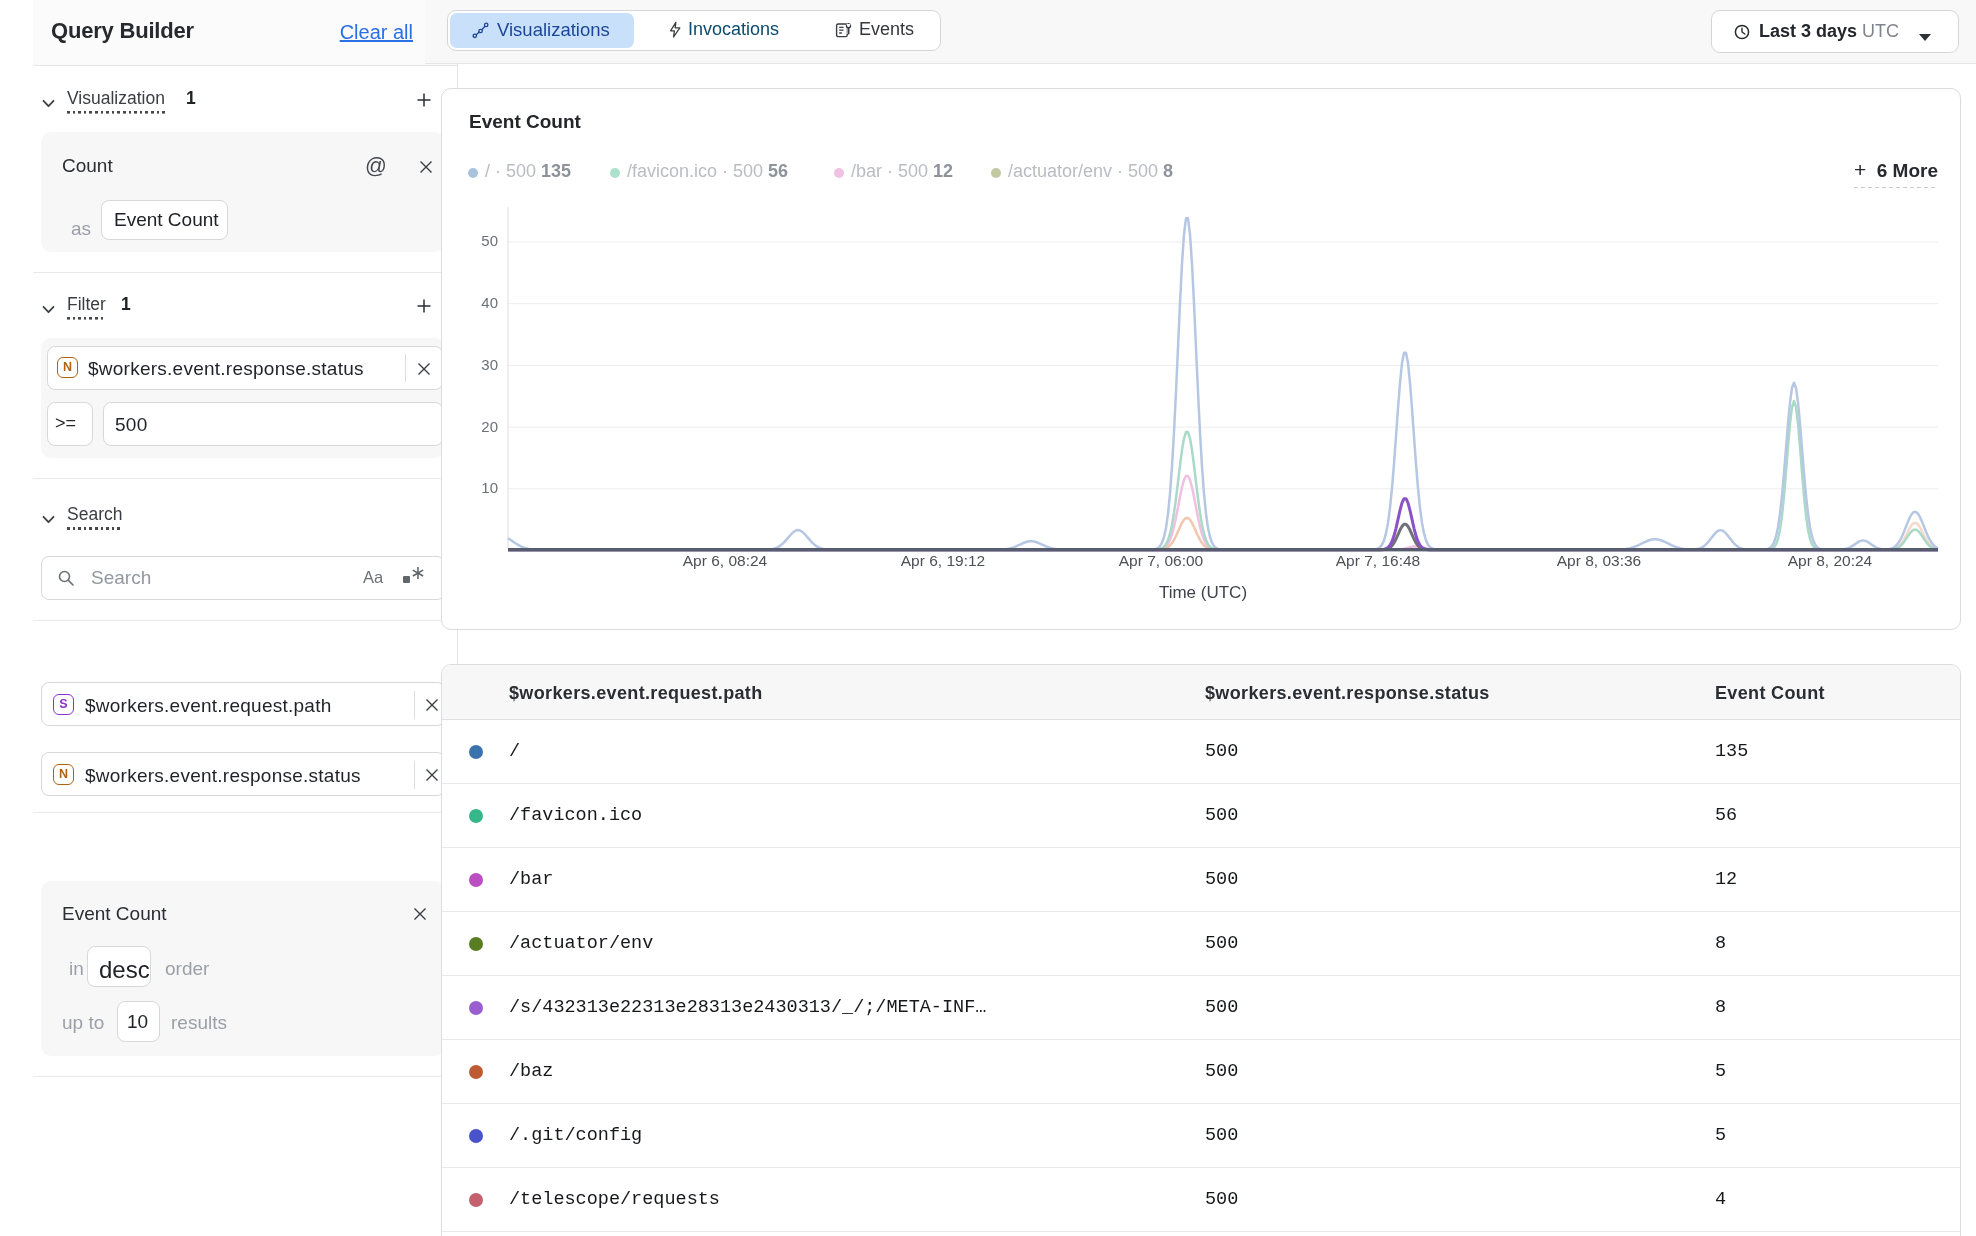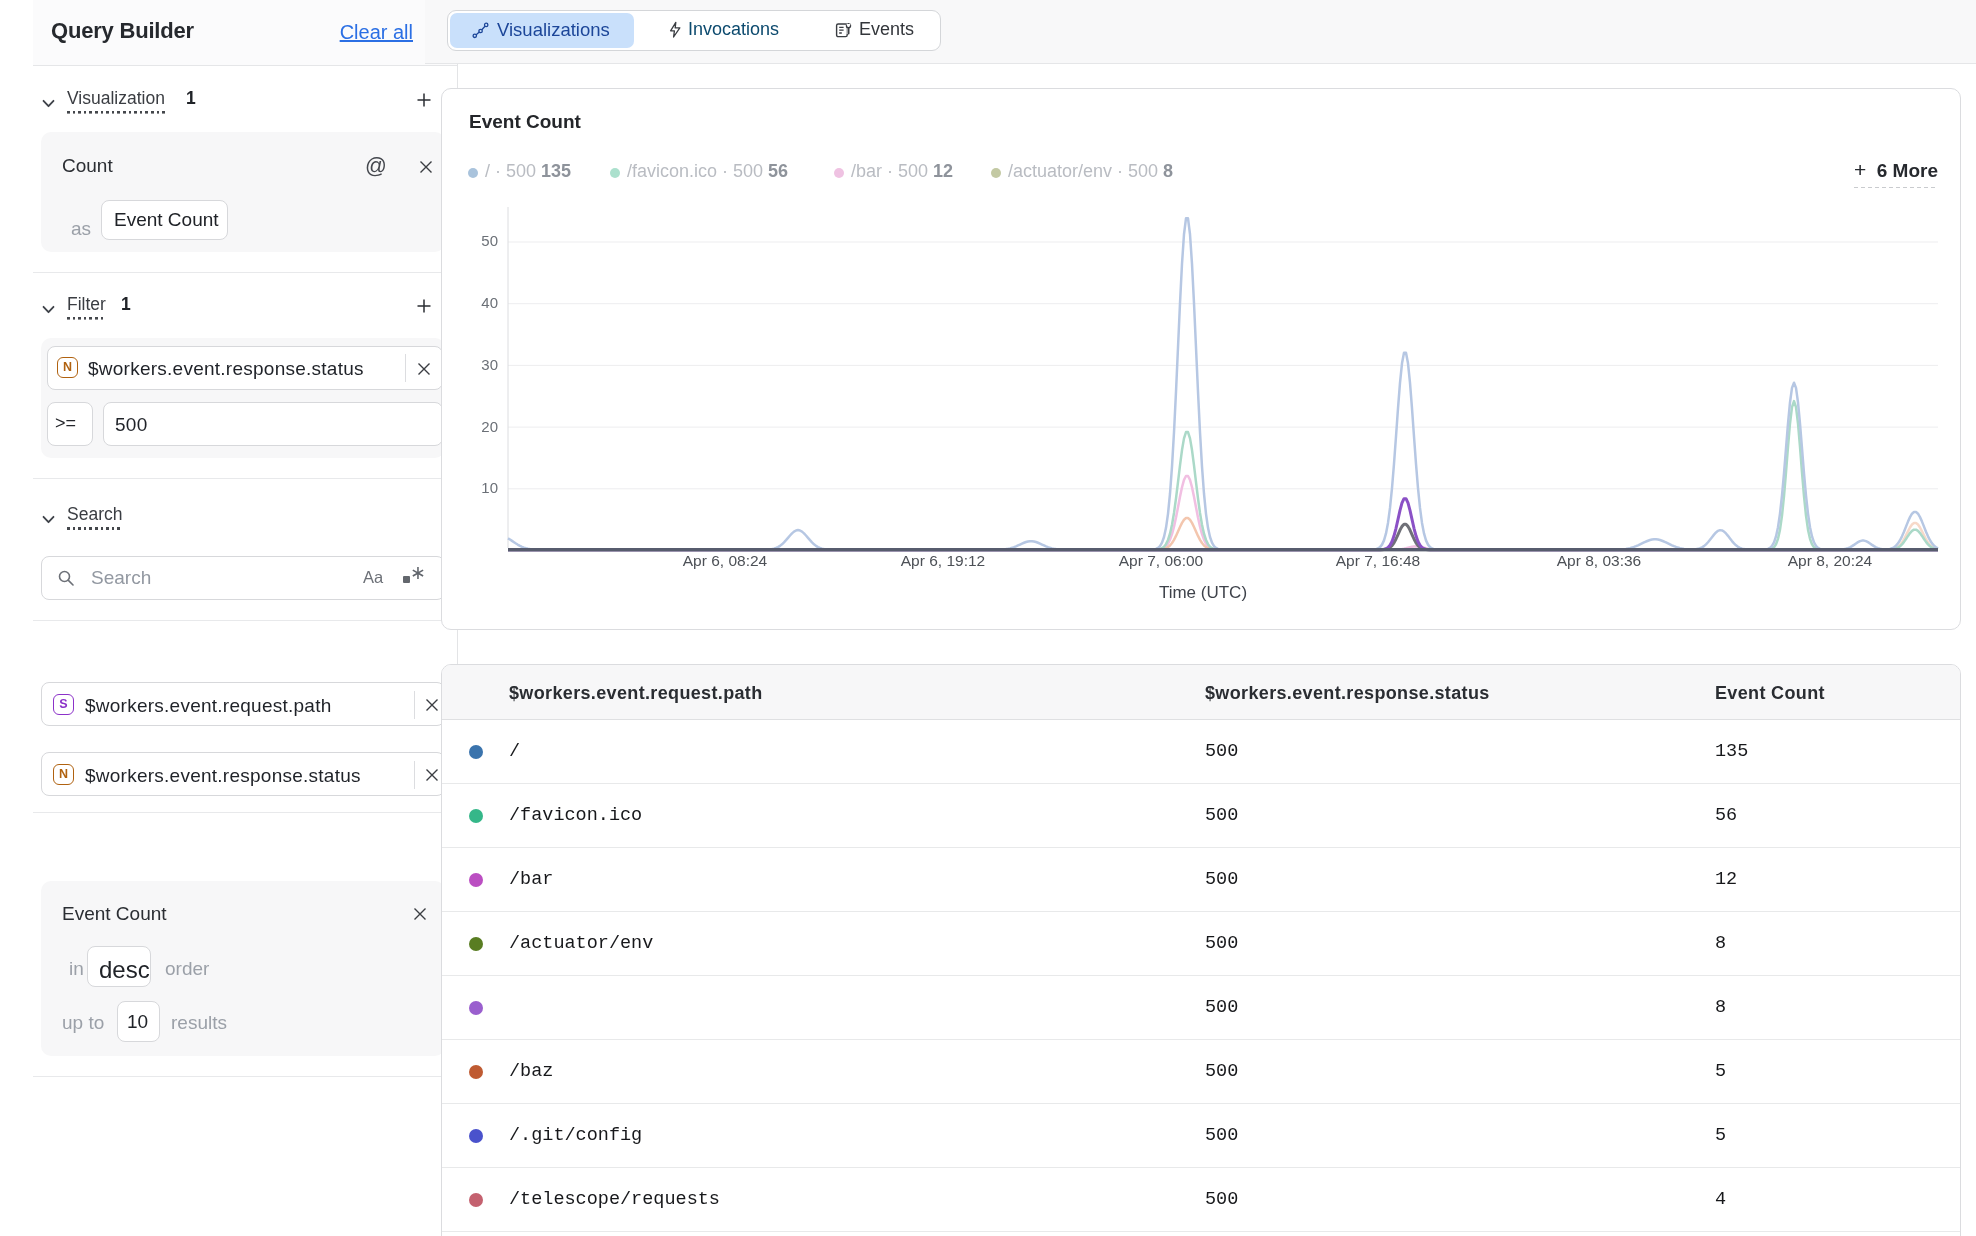--- a/index.html
+++ b/index.html
@@ -155,20 +155,30 @@
   <span class="abs" style="left:240px;top:8px;font-size:18px;color:#0c4a6e">Invocations</span>
   <span class="abs" style="left:387px;top:10px"><svg width="17" height="18" viewBox="0 0 17 18" style="">
           <rect x="1.6" y="3" width="10.6" height="12.6" rx="1.6" fill="none" stroke="#3a3d42" stroke-width="1.4"></rect>
           <path d="M4.2,6.4 H8.6 M4.2,9.2 H8.6 M4.2,12 H6.8" stroke="#3a3d42" stroke-width="1.3"></path>
           <path d="M13.5,6.8 V13" stroke="#fff" stroke-width="4"></path>
           <path d="M13.5,6.8 V12.6" stroke="#3a3d42" stroke-width="2" stroke-linecap="round"></path>
           <circle cx="13.5" cy="4.7" r="2" fill="#fff" stroke="#3a3d42" stroke-width="1.4"></circle>
           <path d="M11.9,3.1 L13.5,4.7 L15.1,3.1" stroke="#fff" stroke-width="1.6" fill="#fff"></path>
         </svg></span>
   <span class="abs" style="left:411px;top:8px;font-size:18px;color:#33363b">Events</span>
+</div>
+<div class="abs" style="left:1711px;top:10px;width:248px;height:43px;background:#fff;border:1px solid #d4d6d9;border-radius:9px">
+  <span class="abs" style="left:22px;top:13px"><svg width="16" height="16" viewBox="0 0 16 16" style="">
+          <circle cx="8" cy="8" r="6.6" fill="none" stroke="#26292e" stroke-width="1.5"></circle>
+          <path d="M8,4.2 V8 L10.8,10" fill="none" stroke="#26292e" stroke-width="1.4" stroke-linecap="round"></path>
+        </svg></span>
+  <span class="abs" style="left:47px;top:10px;font-size:18px;font-weight:600;color:#23262b">Last 3 days <span style="font-weight:400;color:#80858d">UTC</span></span>
+  <span class="abs" style="left:206px;top:17px"><svg width="14" height="9" viewBox="0 0 14 9" style="">
+          <path d="M1,1 L13,1 L7,8 Z" fill="#2f3237"></path>
+        </svg></span>
 </div>
 
 <div class="abs" style="left:441px;top:88px;width:1520px;height:542px;background:#fff;border:1px solid #dbdcdf;border-radius:10px">
   <span class="abs" style="left:27px;top:22px;font-size:19px;font-weight:700;color:#24262a">Event Count</span>
   <div class="litem" style="left:26px"><span class="ldot" style="background:#a9c3dc"></span><span class="ltxt">/ · 500 <b>135</b></span></div>
       <div class="litem" style="left:168px"><span class="ldot" style="background:#abe0cd"></span><span class="ltxt">/favicon.ico · 500 <b>56</b></span></div>
       <div class="litem" style="left:392px"><span class="ldot" style="background:#efc2e2"></span><span class="ltxt">/bar · 500 <b>12</b></span></div>
       <div class="litem" style="left:549px"><span class="ldot" style="background:#c3c9a3"></span><span class="ltxt">/actuator/env · 500 <b>8</b></span></div>
   <div class="abs" style="right:22px;top:69px;font-size:19px;font-weight:600;color:#26292e;padding-bottom:6px;background-image:repeating-linear-gradient(90deg,#c9cbce 0 4px,transparent 4px 7px);background-repeat:repeat-x;background-position:0 100%;background-size:100% 1px"><span style="font-weight:400;font-size:21px">+</span>&nbsp; 6 More</div>
   <svg width="1518" height="540" viewBox="0 0 1518 540" style="position:absolute;left:0;top:0">
@@ -227,20 +237,21 @@
           <span class="tc3">12</span>
         </div>
 <div class="trow">
           <span class="tdot" style="background:#597d22"></span>
           <span class="tc1">/actuator/env</span>
           <span class="tc2">500</span>
           <span class="tc3">8</span>
         </div>
 <div class="trow">
           <span class="tdot" style="background:#9a5fce"></span>
+          <span class="tc1">/s/432313e22313e28313e2430313/_/;/META-INF…</span>
           <span class="tc2">500</span>
           <span class="tc3">8</span>
         </div>
 <div class="trow">
           <span class="tdot" style="background:#bf5b32"></span>
           <span class="tc1">/baz</span>
           <span class="tc2">500</span>
           <span class="tc3">5</span>
         </div>
 <div class="trow">

